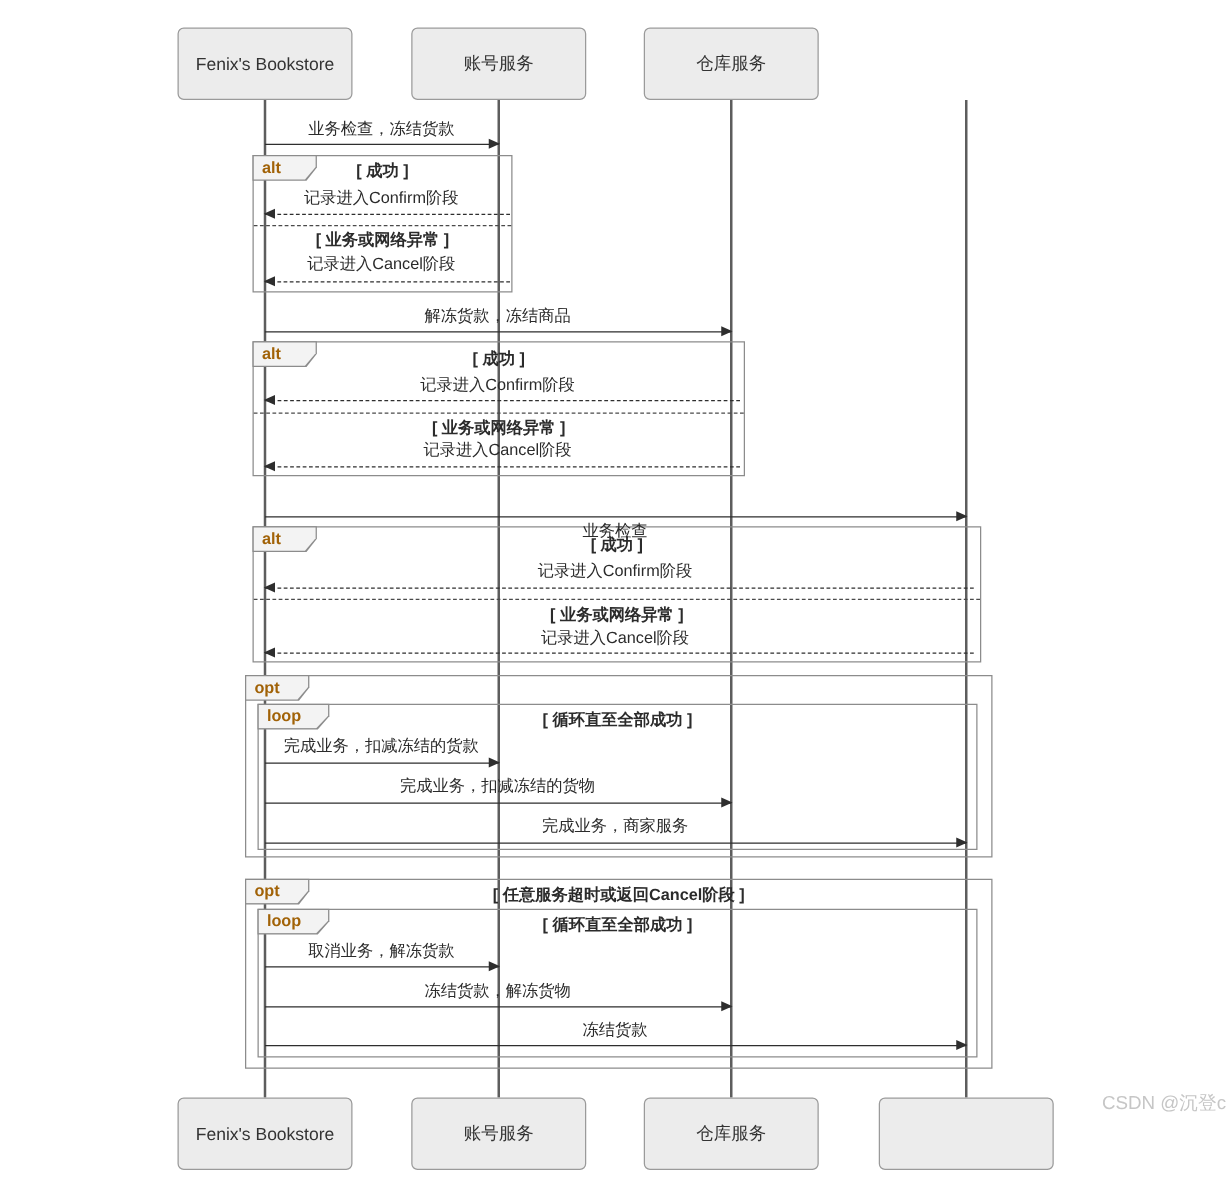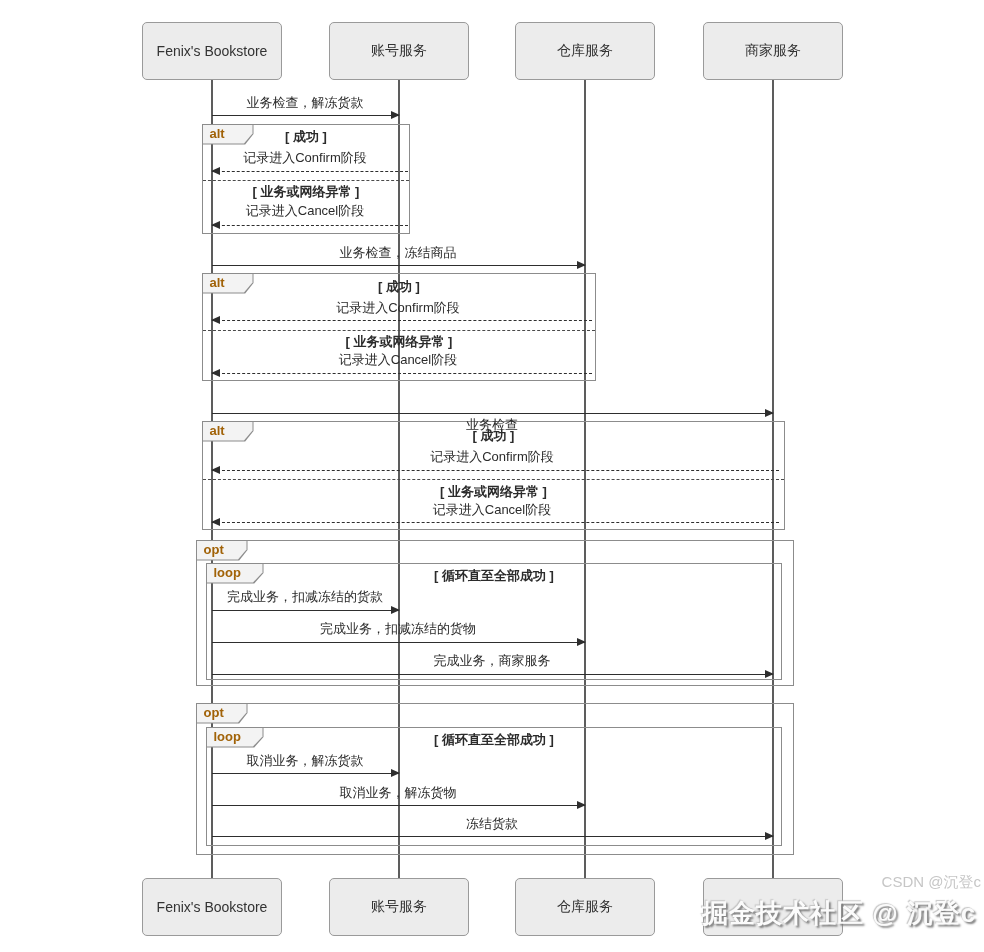--- a/index.html
+++ b/index.html
@@ -105,46 +105,47 @@
     </div>
     <div class="guard" style="top:3px">[ 循环直至全部成功 ]</div>
   </div>
 
   <div class="frame" style="left:196px;top:703px;width:598px;height:152px">
     <div class="tag" style="width:52px">
       <div class="tag-border"></div>
       <div class="tag-fill"></div>
       <div class="tag-text">opt</div>
     </div>
+    <div class="guard" style="top:3px">[ 任意服务超时或返回Cancel阶段 ]</div>
   </div>
 
   <div class="frame" style="left:206px;top:727px;width:576px;height:119px">
     <div class="tag" style="width:58px">
       <div class="tag-border"></div>
       <div class="tag-fill"></div>
       <div class="tag-text">loop</div>
     </div>
     <div class="guard" style="top:3px">[ 循环直至全部成功 ]</div>
   </div>
 
-  <div class="mlabel" style="left:205px;top:94px">业务检查，解冻货款</div>
+  <div class="mlabel" style="left:205px;top:94px">业务检查，冻结货款</div>
   <div class="mline" style="left:212px;top:115px;width:187px">
       <span class="ah-r"></span>
     </div>
 
   <div class="mlabel" style="left:205px;top:149px">记录进入Confirm阶段</div>
   <div class="mline dash" style="left:212px;top:171px;width:196px">
       <span class="ah-l"></span>
     </div>
   <div class="mlabel" style="left:205px;top:202px">记录进入Cancel阶段</div>
   <div class="mline dash" style="left:212px;top:225px;width:196px">
       <span class="ah-l"></span>
     </div>
 
-  <div class="mlabel" style="left:298px;top:244px">业务检查，冻结商品</div>
+  <div class="mlabel" style="left:298px;top:244px">解冻货款，冻结商品</div>
   <div class="mline" style="left:212px;top:265px;width:373px">
       <span class="ah-r"></span>
     </div>
 
   <div class="mlabel" style="left:298px;top:299px">记录进入Confirm阶段</div>
   <div class="mline dash" style="left:212px;top:320px;width:380px">
       <span class="ah-l"></span>
     </div>
   <div class="mlabel" style="left:298px;top:351px">记录进入Cancel阶段</div>
   <div class="mline dash" style="left:212px;top:373px;width:380px">
@@ -175,51 +176,47 @@
     </div>
   <div class="mlabel" style="left:392px;top:652px">完成业务，商家服务</div>
   <div class="mline" style="left:212px;top:674px;width:561px">
       <span class="ah-r"></span>
     </div>
 
   <div class="mlabel" style="left:205px;top:752px">取消业务，解冻货款</div>
   <div class="mline" style="left:212px;top:773px;width:187px">
       <span class="ah-r"></span>
     </div>
-  <div class="mlabel" style="left:298px;top:784px">取消业务，解冻货物</div>
+  <div class="mlabel" style="left:298px;top:784px">冻结货款，解冻货物</div>
   <div class="mline" style="left:212px;top:805px;width:373px">
       <span class="ah-r"></span>
     </div>
   <div class="mlabel" style="left:392px;top:815px">冻结货款</div>
   <div class="mline" style="left:212px;top:836px;width:561px">
       <span class="ah-r"></span>
     </div>
 
   <div class="pbox" style="left:142px;top:22px">
       <span>Fenix's Bookstore</span>
     </div>
   <div class="pbox" style="left:329px;top:22px">
       <span>账号服务</span>
     </div>
   <div class="pbox" style="left:515px;top:22px">
       <span>仓库服务</span>
     </div>
-  <div class="pbox" style="left:703px;top:22px">
-      <span>商家服务</span>
-    </div>
 
   <div class="pbox" style="left:142px;top:878px">
       <span>Fenix's Bookstore</span>
     </div>
   <div class="pbox" style="left:329px;top:878px">
       <span>账号服务</span>
     </div>
   <div class="pbox" style="left:515px;top:878px">
       <span>仓库服务</span>
     </div>
   <div class="pbox" style="left:703px;top:878px">
       <span></span>
     </div>
 
-  <div class="wm-main">掘金技术社区 @ 沉登c</div>
   <div class="wm-sub">CSDN @沉登c</div>
 
 </div>
 
 </body></html>

